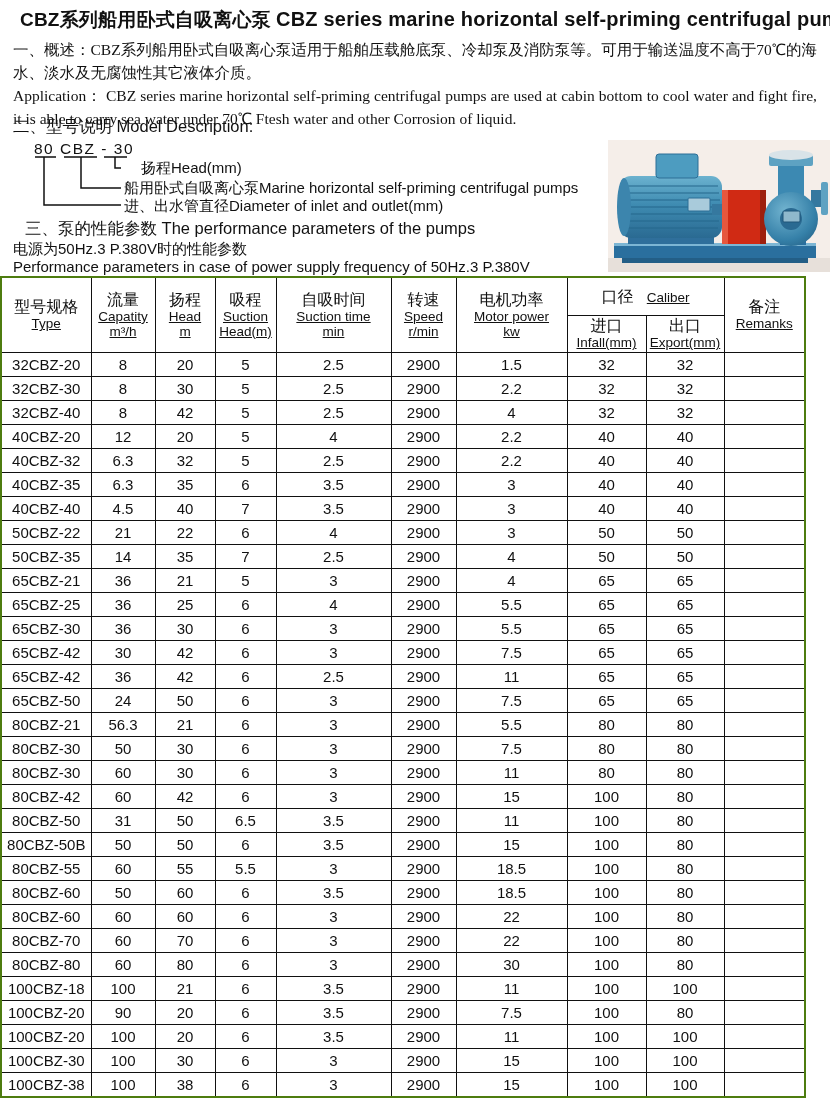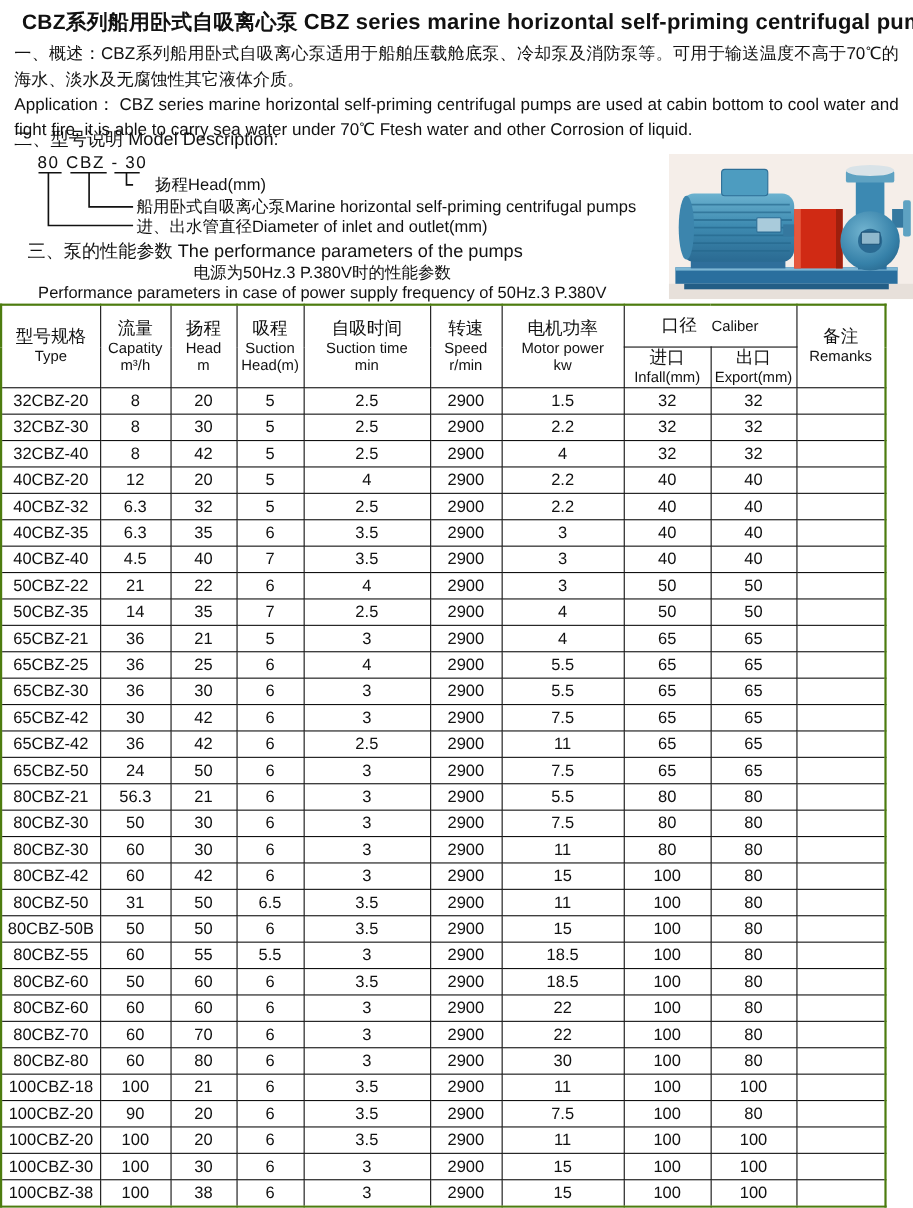--- a/index.html
+++ b/index.html
@@ -6,27 +6,27 @@
   body{
     width:830px;height:1098px;position:relative;background:#ffffff;
     font-family:"Liberation Sans",sans-serif;color:#111;overflow:hidden;
   }
   
   .title-bar{position:absolute;left:12px;top:6px;width:812px;display:flex;align-items:center;gap:8px;}
   .title-bar h1{margin:0;font-size:18px;font-weight:bold;white-space:nowrap;letter-spacing:.2px;}
   .title-zh{font-size:19px;}
   .title-en{font-size:20px;}
   
-  .overview{position:absolute;left:13px;top:38px;width:804px;}
+  .overview{position:absolute;left:13px;top:38px;width:804px;font-family:Liberation Serif, serif;}
   .overview p{margin:0;font-size:15.5px;line-height:23px;text-align:justify;}
   .section-heading{position:absolute;font-size:16.5px;white-space:nowrap;}
   #model-heading{left:13px;top:116px;}
   #perf-heading{left:13px;top:218px;margin-left:12px;}
   .perf-notes{position:absolute;left:13px;top:240px;width:560px;font-size:15px;line-height:17.5px;}
-  .perf-notes div{white-space:nowrap;text-align:center;}
+  .perf-notes div{white-space:nowrap;}
   
   .model-diagram{position:absolute;left:30px;top:140px;width:575px;height:78px;}
   .model-code{position:absolute;left:4px;top:0;font-size:15.5px;letter-spacing:1.5px;white-space:nowrap;}
   .diagram-label{position:absolute;left:94px;font-size:15px;white-space:nowrap;}
   .diagram-label.l1{top:19px;margin-left:17px;}
   .diagram-label.l2{top:39px;}
   .diagram-label.l3{top:57px;}
   .diagram-lines{position:absolute;left:0;top:0;}
   
   .pump-photo{position:absolute;left:608px;top:140px;width:222px;height:132px;}
@@ -37,21 +37,21 @@
     border:2px solid #4d7c0f;
   }
   table.specs th,table.specs td{
     border:1px solid #111;text-align:center;vertical-align:middle;
     padding:0;font-weight:normal;overflow:hidden;
   }
   table.specs thead th{line-height:1.12;}
   table.specs thead tr:first-child th{height:37px;}
   table.specs thead tr:last-child th{height:36px;margin-top:35px;}
   .hz{font-size:16px;}
-  .he{font-size:13.5px;}
+  .he{font-size:13.5px;text-decoration:underline;}
   table.specs tbody td{height:23px;font-size:15px;}
   table.specs tbody td:first-child{font-size:15px;}
 </style>
 </head>
 <body>
 
 <div class="title-bar">
   <svg width="44" height="28" viewBox="0 0 44 28">
     <path d="M5 21 A15.5 15.5 0 0 1 39 21" fill="none" stroke="#f08024" stroke-width="5" stroke-linecap="round"></path>
     <path d="M10 21 A7.5 7.5 0 0 1 25 21 Z" fill="#f08024"></path>

